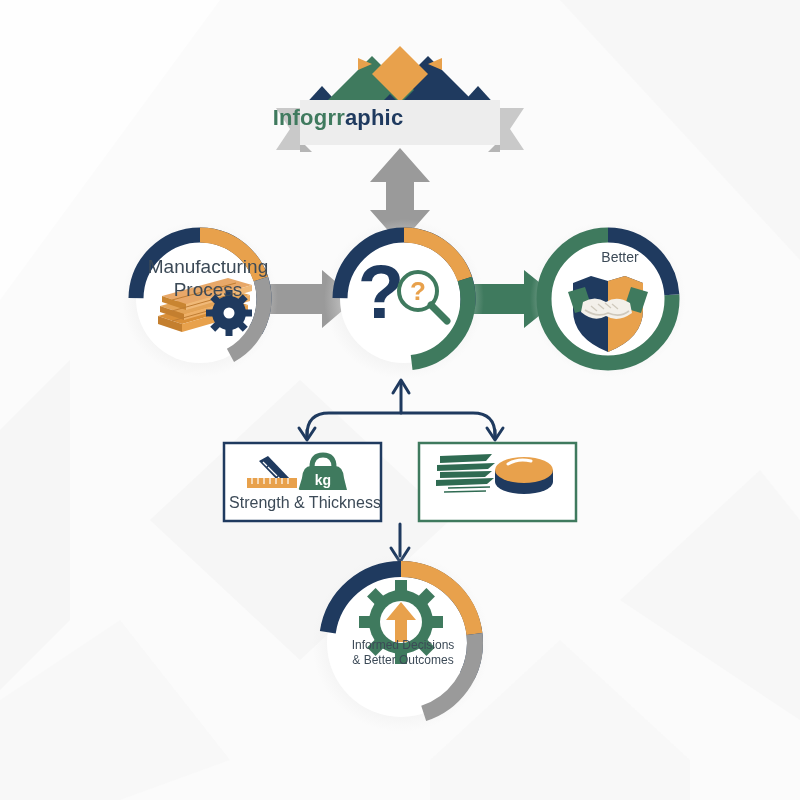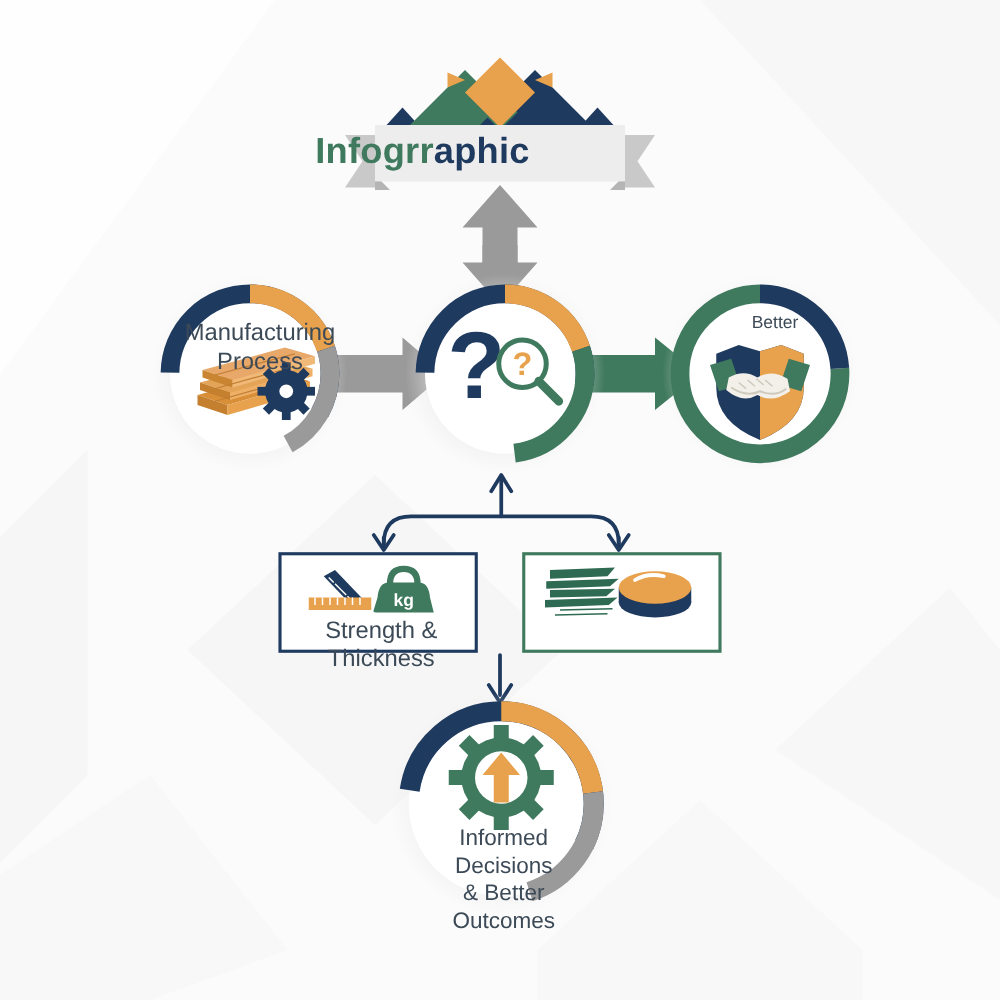--- a/index.html
+++ b/index.html
@@ -35,46 +35,46 @@
     line-height: 1.22;
     white-space: pre-line;
     pointer-events: none;
   }
   #title-text {
     position: absolute;
     left: 0;
     top: 105px;
     width: 676px;
     text-align: center;
-    font-size: 29px;
+    font-size: 22px;
     font-weight: bold;
     letter-spacing: 0.2px;
   }
   #title-text .t-a { color: #3f7a5e; }
   #title-text .t-b { color: #1f3a5f; }
 
   #label-manufacturing {
     left: 138px; top: 255px; width: 140px;
     font-size: 19px;
   }
   #label-trust {
     left: 550px; top: 249px; width: 140px;
     font-size: 14px;
   }
   #label-strength {
     left: 225px; top: 493px; width: 160px;
-    font-size: 19px;
+    font-size: 16px;
   }
   #label-surface {
     left: 420px; top: 493px; width: 160px;
     font-size: 13.5px;
   }
   #label-outcomes {
-    left: 333px; top: 660px; width: 140px;
-    font-size: 18px;
+    left: 333px; top: 638px; width: 140px;
+    font-size: 12px;
   }
 </style>
 </head>
 <body>
 
 <div id="canvas">
 
   <svg id="bg-layer" viewBox="0 0 800 800">
     <rect x="0" y="0" width="800" height="800" fill="#fbfbfb"></rect>
     <polygon points="0,0 220,0 0,300" fill="#ffffff" opacity="0.75"></polygon>

